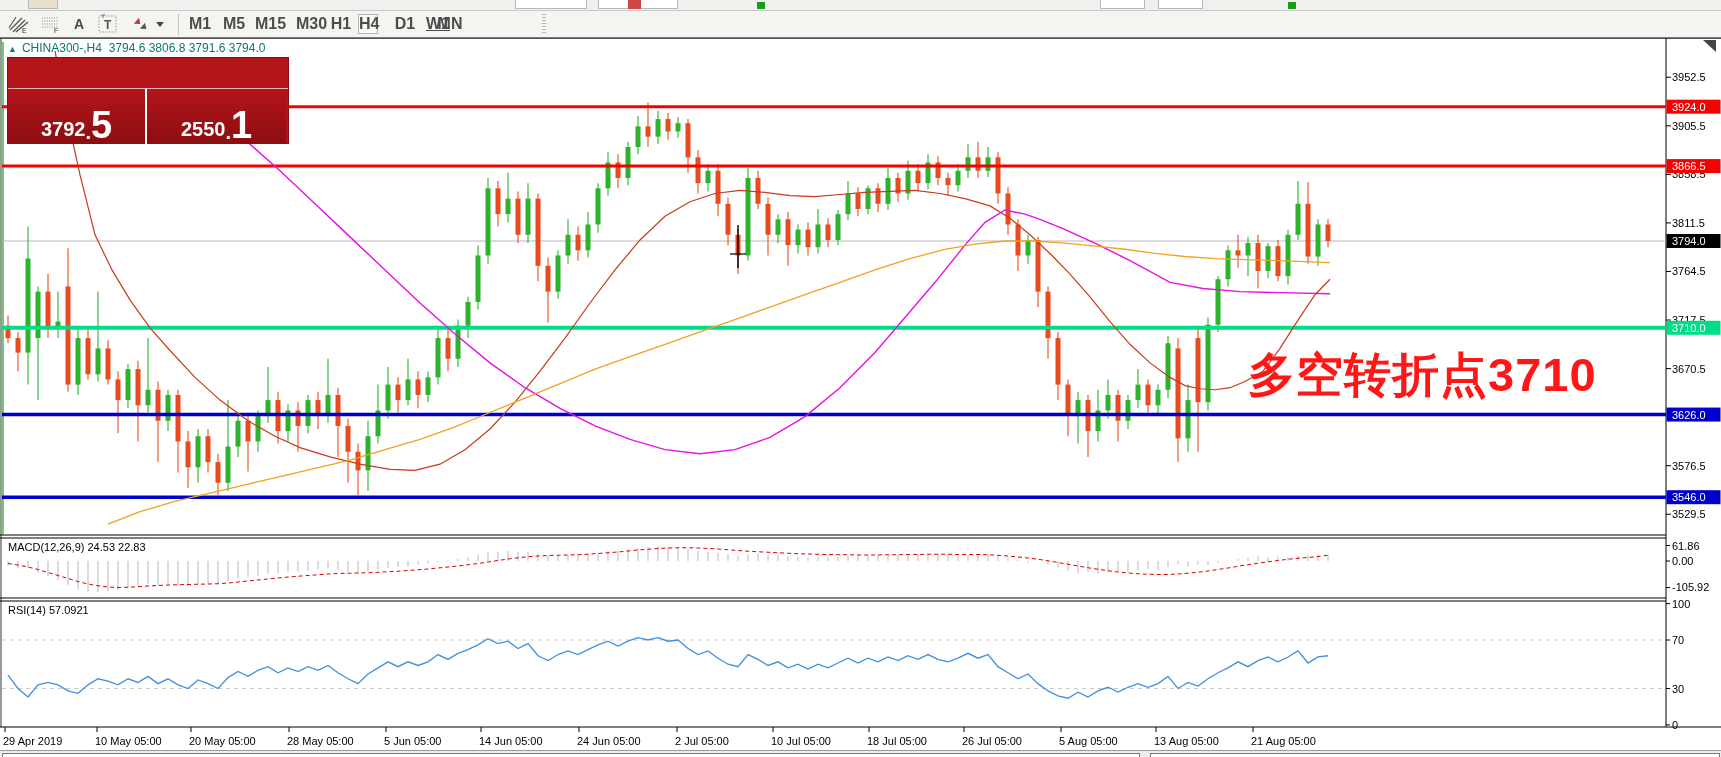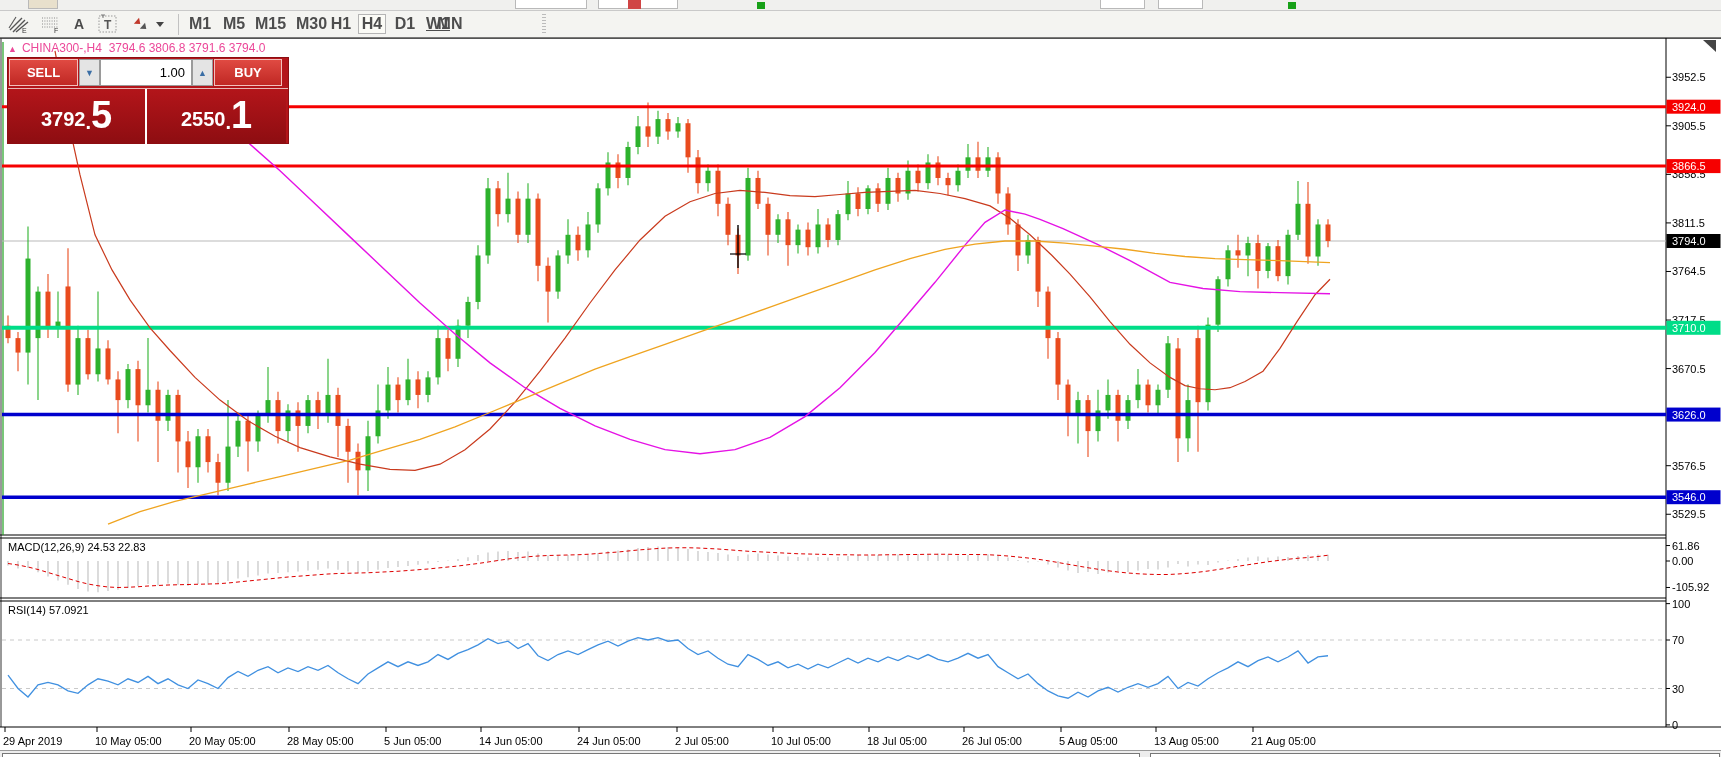--- a/index.html
+++ b/index.html
@@ -10,30 +10,30 @@
   .remg{position:absolute;top:2px;width:8px;height:7px;background:#17a017;}
   .remr{position:absolute;top:0;width:13px;height:9px;background:#d04545;}
   
   #toolbar{position:absolute;left:0;top:11px;width:1721px;height:27px;background:#f4f4f1;border-bottom:1px solid #a9a9a9;}
   .tbicon{position:absolute;top:2px;height:22px;display:flex;align-items:center;justify-content:center;color:#4a4a4a;font-size:14px;}
   .tbsep{position:absolute;top:3px;width:1px;height:21px;background:#c2c2c2;}
   .tbdrag{position:absolute;top:3px;left:542px;width:4px;height:21px;background:repeating-linear-gradient(#bbb 0 1px,#f4f4f1 1px 3px);}
   .tf{position:absolute;top:3px;height:20px;line-height:20px;text-align:center;font-size:16px;font-weight:bold;color:#4d4d4d;}
   .tf.active{background:#fbfbf6;border:1px solid #b5b5b5;box-sizing:border-box;line-height:18px;}
   
-  #title{position:absolute;left:8px;top:41px;font-size:12px;color:#ec4899;white-space:nowrap;}
+  #title{position:absolute;left:8px;top:41px;font-size:12px;color:#0f766e;white-space:nowrap;}
   #title .arr{font-size:9px;margin-right:5px;}
   
   #ocp{position:absolute;left:8px;top:58px;width:280px;height:85px;background:#b3151a;z-index:30;box-shadow:0 0 0 1px #8c0e12;}
   #ocp .row1{position:absolute;left:0;top:0;width:280px;height:29px;display:flex;}
   .ocbtn{width:69px;height:27px;margin:1px;background:linear-gradient(#e04a42,#c02824);color:#fff;font-size:13px;font-weight:bold;display:flex;align-items:center;justify-content:center;border:1px solid #f2c0bd;box-sizing:border-box;}
   .spin{width:21px;height:27px;margin-top:1px;background:#e4e4e4;border:1px solid #9a9a9a;box-sizing:border-box;color:#3b6ea5;font-size:9px;display:flex;align-items:center;justify-content:center;}
   #vol{width:92px;height:27px;margin-top:1px;border:1px solid #9a9a9a;box-sizing:border-box;font-size:13px;text-align:right;padding-right:6px;font-family:"Liberation Sans",sans-serif;}
   #ocp .row2{position:absolute;left:0;top:30px;width:280px;height:55px;display:flex;border-top:1px solid #e9b7b5;}
-  .pricecell{width:139px;height:55px;background:linear-gradient(#b3151a,#8d0d11);color:#fff;display:flex;align-items:flex-end;justify-content:center;padding-bottom:10px;box-sizing:border-box;}
+  .pricecell{width:139px;height:55px;background:linear-gradient(#b3151a,#8d0d11);color:#fff;display:flex;align-items:flex-end;justify-content:center;padding-bottom:0;box-sizing:border-box;}
   .pricecell.left{border-right:2px solid #fff;}
   .pmain{font-size:20px;font-weight:bold;line-height:30px;}
   .pbig{font-size:38px;font-weight:bold;line-height:38px;}
   .pdot{font-size:20px;font-weight:bold;}
   
   #annot{position:absolute;left:1248px;top:344px;font-size:47px;font-weight:600;color:#ff1616;letter-spacing:1px;z-index:20;white-space:nowrap;}
   
   #bottomstrip{position:absolute;left:0;top:750px;width:1721px;height:7px;background:#ededed;border-top:1px solid #9a9a9a;}
   .binset{position:absolute;top:2px;height:5px;background:#fff;border:1px solid #777;border-bottom:none;box-sizing:border-box;}
   svg text{font-family:"Liberation Sans",sans-serif;}
@@ -93,21 +93,21 @@
     </div>
     <div class="tbsep" style="left:178px;"></div>
     <div class="tbdrag"></div>
 
     <div id="tfwrap">
         <div class="tf" style="left: 188px; width: 24px;">M1</div>
         <div class="tf" style="left: 222px; width: 24px;">M5</div>
         <div class="tf" style="left: 255px; width: 30px;">M15</div>
         <div class="tf" style="left: 296px; width: 30px;">M30</div>
         <div class="tf" style="left: 329px; width: 24px;">H1</div>
-        <div class="tf active" style="left: 358px; width: 28px;">H4</div>
+        <div class="tf active" style="left: 358px; width: 20px;">H4</div>
         <div class="tf" style="left: 393px; width: 24px;">D1</div>
         <div class="tf" style="left: 426px; width: 24px; text-decoration: underline;">W1</div>
         <div class="tf" style="left: 436px; width: 28px;">MN</div>
       </div>
   </div>
 
   <svg id="chart-svg" width="1721" height="757" style="position:absolute;left:0;top:0;">
       <line x1="0" y1="38" x2="1721" y2="38" stroke="#000" stroke-width="1"></line>
       <line x1="1" y1="38" x2="1" y2="727" stroke="#333" stroke-width="1"></line>
       <line x1="1666" y1="38" x2="1666" y2="727" stroke="#000" stroke-width="1"></line>
@@ -608,40 +608,34 @@
       <text x="1154" y="745" class="lbl">13 Aug 05:00</text>
       <line x1="1253" y1="727" x2="1253" y2="732" stroke="#000" stroke-width="1"></line>
       <text x="1251" y="745" class="lbl">21 Aug 05:00</text>
     </svg>
 
   <div id="title">
     <span class="arr">▲</span><span>CHINA300-,H4</span>&nbsp;&nbsp;<span>3794.6 3806.8 3791.6 3794.0</span>
   </div>
 
   <div id="ocp">
-    <div class="row1">
-      <div class="ocbtn">SELL</div>
-      <div class="spin">▼</div>
-      <input id="vol" value="1.00" style="">
-      <div class="spin">▲</div>
-      <div class="ocbtn" style="width:68px;">BUY</div>
-    </div>
     <div class="row2">
       <div class="pricecell left">
         <span class="pmain">3792</span>
           <span class="pdot">.</span>
           <span class="pbig">5</span>
       </div>
       <div class="pricecell">
         <span class="pmain">2550</span>
           <span class="pdot">.</span>
           <span class="pbig">1</span>
       </div>
     </div>
   </div>
 
+  <div id="annot">多空转折点3710</div>
 
   <div id="bottomstrip">
     <div class="binset" style="left:2px;width:1138px;"></div>
     <div class="binset" style="left:1150px;width:570px;"></div>
   </div>
 
 </div>
 
 </body></html>

